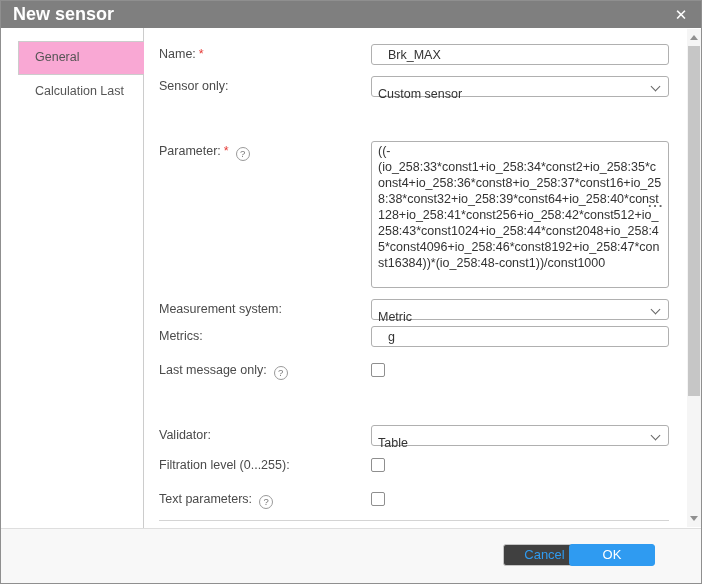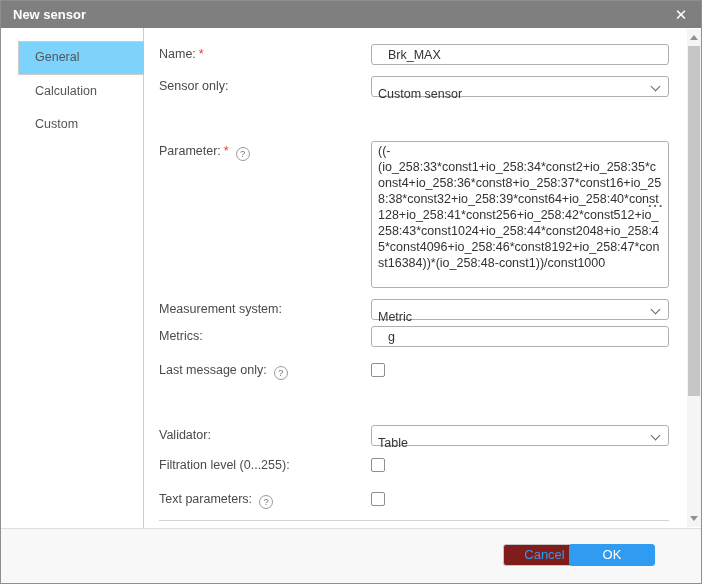--- a/index.html
+++ b/index.html
@@ -1,29 +1,29 @@
 <!DOCTYPE html>
 <html><head>
 <meta charset="utf-8">
 <style>
   html,body{margin:0;padding:0;background:#e8e8e8;font-family:"Liberation Sans",sans-serif;}
   .window{position:relative;width:702px;height:584px;background:#ffffff;border:1px solid #8f8f8f;
           box-sizing:border-box;overflow:hidden;}
   
   .titlebar{position:absolute;left:0;top:0;width:100%;height:27px;background:#7f7f7f;}
-  .title{position:absolute;left:12px;top:0;line-height:27px;color:#ffffff;font-size:13px;font-weight:bold;}
+  .title{position:absolute;left:12px;top:0;line-height:27px;color:#ffffff;font-size:18px;font-weight:bold;}
   .close{position:absolute;right:10px;top:0;width:20px;height:27px;line-height:27px;text-align:center;
          color:#ffffff;font-size:15px;cursor:pointer;}
   
   .vline{position:absolute;width:1px;background:#cccccc;}
   .vline-top{left:142px;top:27px;height:13px;}
   .vline-main{left:142px;top:73px;height:454px;}
   .tab{position:absolute;font-size:12.5px;color:#555555;cursor:pointer;}
   .tab-selected{left:17px;top:40px;width:126px;height:34px;box-sizing:border-box;
-                border:1px solid #cccccc;border-right:none;background:#7dd3fc;}
+                border:1px solid #cccccc;border-right:none;background:#f9a8d4;}
   .tab-selected .tab-lbl{display:block;padding-left:16px;line-height:31px;}
   .tab-plain{left:18px;top:74px;width:124px;height:33px;}
   .tab-plain .tab-lbl{display:block;padding-left:16px;line-height:33px;}
   
   .row{position:absolute;left:0;width:686px;height:21px;}
   .lbl{position:absolute;left:158px;top:0;line-height:21px;font-size:12.5px;color:#4a4a4a;white-space:nowrap;}
   .req{color:#e53935;margin-left:3px;}
   .help{display:inline-block;box-sizing:border-box;width:14px;height:14px;margin-left:7px;
         border:1px solid #9a9a9a;border-radius:50%;color:#777777;font-size:9.5px;line-height:12px;
         text-align:center;vertical-align:-2px;cursor:pointer;}
@@ -45,21 +45,21 @@
       -webkit-appearance:none;box-sizing:border-box;border:1px solid #8f8f8f;border-radius:2px;
       background:#ffffff;cursor:pointer;}
   .cbrow{height:16px;}
   .cbrow .lbl{line-height:15px;}
   .divider{position:absolute;left:158px;top:519px;width:510px;height:1px;background:#d4d4d4;}
   
   .footer{position:absolute;left:0;top:527px;width:100%;height:55px;background:#f8f8f8;
           border-top:1px solid #dedede;box-sizing:border-box;}
   .btn{position:absolute;top:543px;height:22px;box-sizing:border-box;border-radius:3px;
        font-family:"Liberation Sans",sans-serif;font-size:13px;text-align:center;cursor:pointer;}
-  .btn-cancel{left:502px;width:83px;background:#7f1d1d;border:1px solid #c6c6c6;color:#2f9bf1;line-height:20px;}
+  .btn-cancel{left:502px;width:83px;background:#404040;border:1px solid #c6c6c6;color:#2f9bf1;line-height:20px;}
   .btn-ok{left:568px;width:86px;background:#2f9bf1;border:1px solid #2f9bf1;color:#ffffff;
           font-weight:normal;line-height:20px;}
   
   .sbar{position:absolute;left:686px;top:28px;width:14px;height:498px;background:#f5f5f5;}
   .sb-up{position:absolute;left:3px;top:6px;width:0;height:0;border-left:4px solid transparent;
          border-right:4px solid transparent;border-bottom:5px solid #909090;cursor:pointer;}
   .sb-down{position:absolute;left:3px;bottom:6px;width:0;height:0;border-left:4px solid transparent;
            border-right:4px solid transparent;border-top:5px solid #909090;cursor:pointer;}
   .sb-thumb{position:absolute;left:1px;top:17px;width:12px;height:350px;background:#c6c6c6;cursor:pointer;}
 </style>
@@ -73,21 +73,21 @@
     <span class="close">✕</span>
   </div>
 
   <div class="vline vline-top"></div>
   <div class="vline vline-main"></div>
 
   <div class="tab tab-selected">
     <span class="tab-lbl">General</span>
   </div>
   <div class="tab tab-plain">
-    <span class="tab-lbl">Calculation Custom</span>
+    <span class="tab-lbl">Calculation Last</span>
   </div>
 
   <div class="row" style="top:43px">
     <span class="lbl"><span>Name:</span><span class="req">*</span></span>
     <input class="txt" type="text" value="Brk_MAX" style="">
   </div>
 
   <div class="row" style="top:75px">
     <span class="lbl">Sensor only:</span>
     <div class="select">

